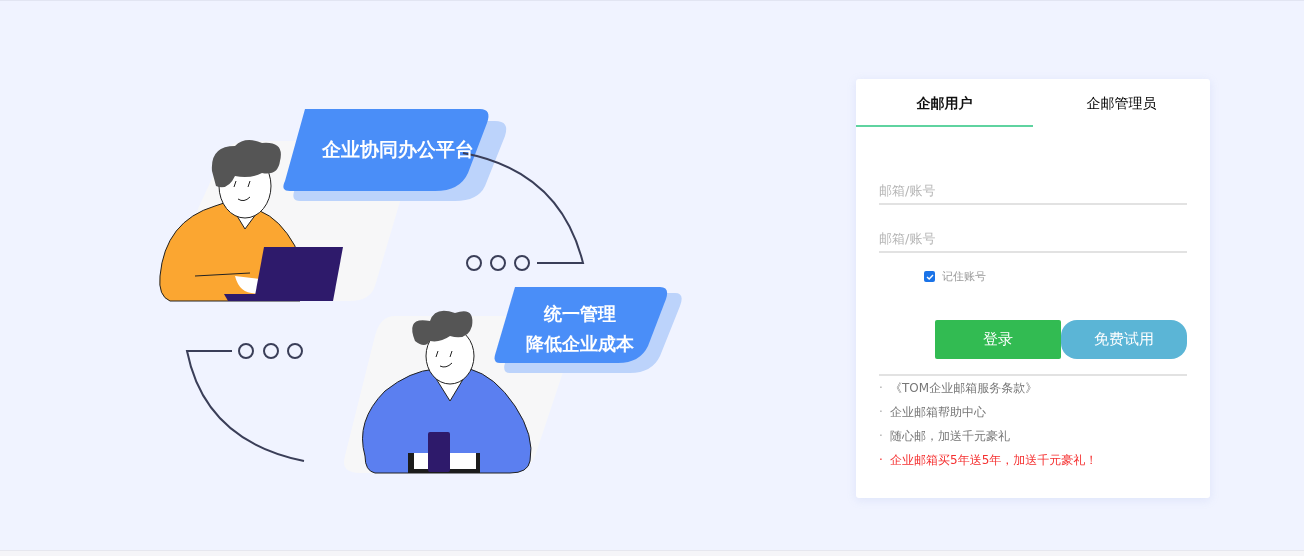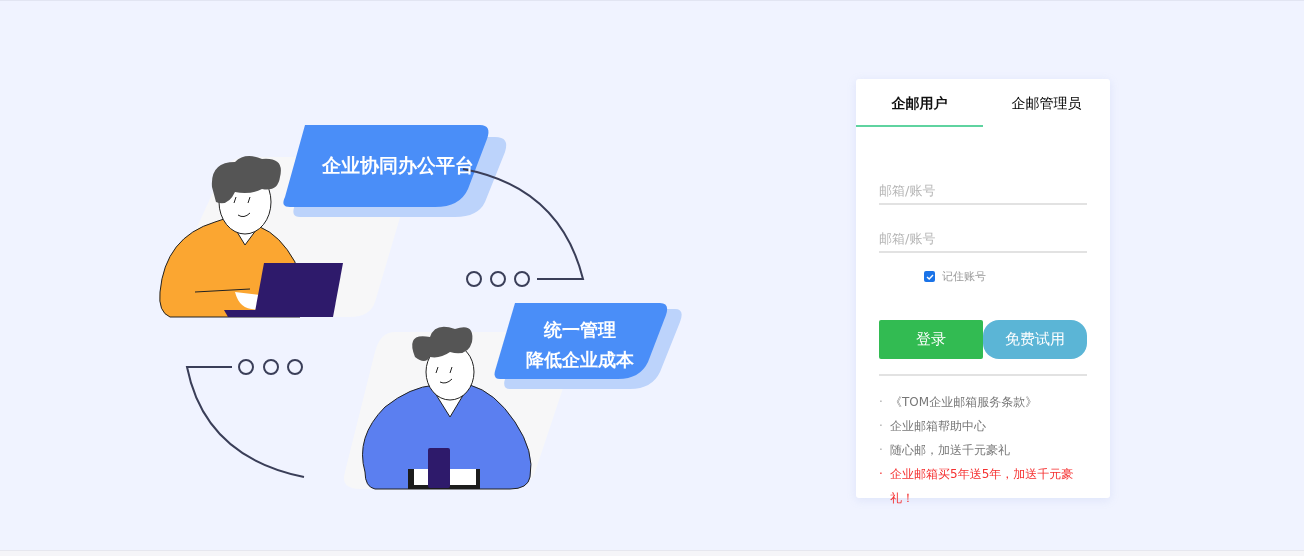--- a/index.html
+++ b/index.html
@@ -8,32 +8,32 @@
       background: #f0f3ff;
       font-family: "DejaVu Sans", "Liberation Sans", sans-serif;
       position: relative;
       border-top: 1px solid #e2e5f2;
     }
     .footer-strip {
       position: absolute; left: 0; right: 0; bottom: 0; height: 6px;
       background: #f5f5f8; border-top: 1px solid #e6e7ee;
     }
     
-    .illus { position: absolute; left: 150px; top: 116px; width: 540px; height: 380px; }
+    .illus { position: absolute; left: 150px; top: 100px; width: 540px; height: 380px; }
     .illus svg { position: absolute; left: 0; top: 0; }
     .bubble-text {
       position: absolute; color: #fff; font-weight: bold; text-align: center;
       white-space: nowrap; letter-spacing: 0px;
     }
     .bubble1-text { left: 148px; top: 36px; width: 200px; font-size: 19px; }
     .bubble2-text { left: 360px; top: 198px; width: 140px; font-size: 18px; line-height: 30px; }
 
     
     .card {
-      position: absolute; left: 856px; top: 78px; width: 254px; height: 419px;
+      position: absolute; left: 856px; top: 78px; width: 354px; height: 419px;
       background: #fff; border-radius: 3px;
       box-shadow: 0 2px 10px rgba(140, 160, 220, 0.18);
     }
     .tabs { display: flex; height: 48px; position: relative; }
     .tab {
       flex: 1; text-align: center; font-size: 14px; line-height: 48px;
       color: #000000; cursor: pointer; position: relative;
     }
     .tab.active { color: #111; font-weight: bold; }
     .tab.active::after {
@@ -61,21 +61,21 @@
     }
     .buttons { display: flex; justify-content: flex-end; margin-top: 36px; }
     .btn {
       width: 126px; height: 39px; border: none; border-radius: 2px;
       color: #fff; font-size: 15px; cursor: pointer;
       font-family: "DejaVu Sans", "Liberation Sans", sans-serif;
     }
     .btn-login { background: #32bb52; }
     .btn-trial { background: #5bb5d6; border-radius: 16px; }
     .divider { height: 2px; background: #e2e2e2; margin-top: 15px; }
-    .links { margin-top: 14px; list-style: none; }
+    .links { list-style: none; }
     .links li {
       font-size: 12px; line-height: 24px; color: #777; position: relative; padding-left: 11px;
     }
     .links li::before {
       content: "·"; position: absolute; left: 0; top: 0; color: #aaa;
     }
     .links li.promo { color: #f53030; }
     .links li.promo::before { color: #f53030; }
     .links li a { color: inherit; text-decoration: none; }
   </style>

